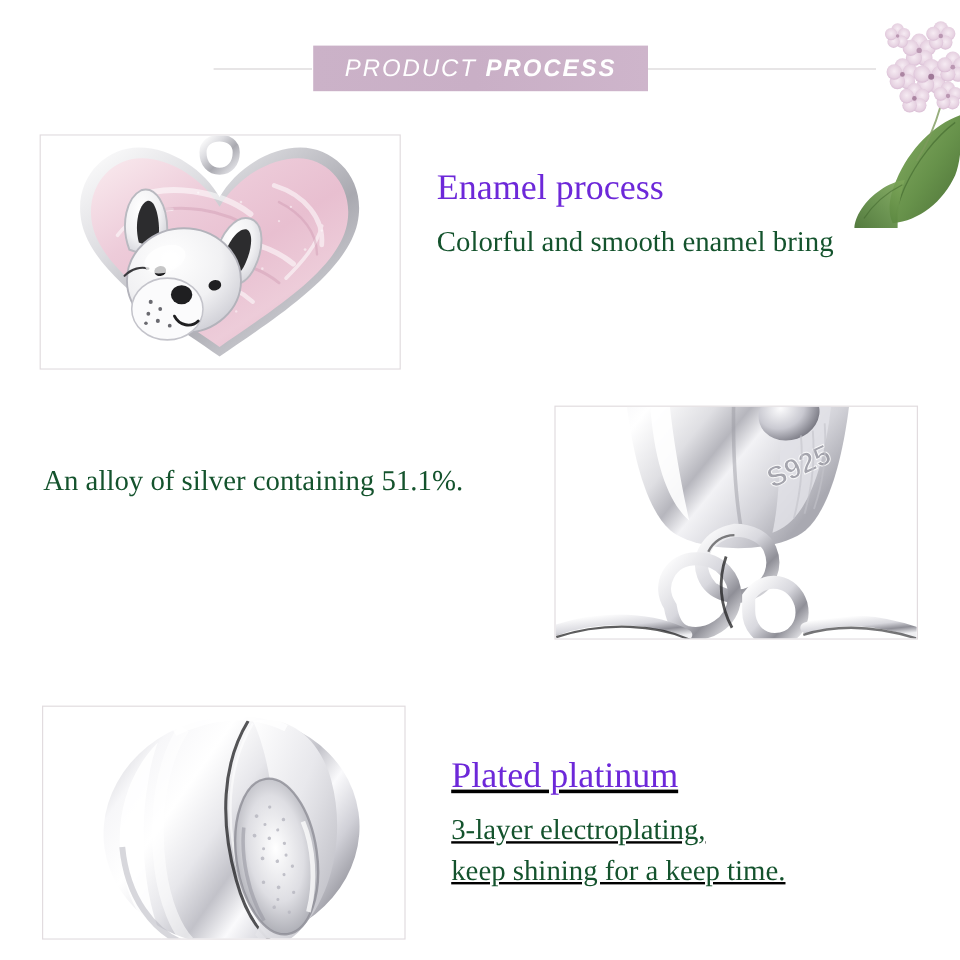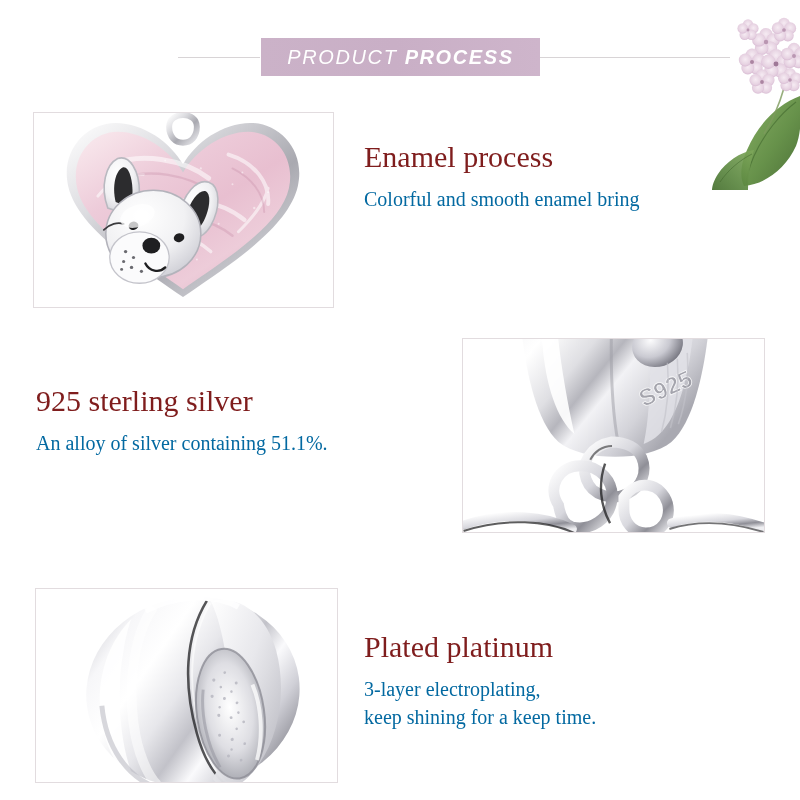--- a/index.html
+++ b/index.html
@@ -76,33 +76,33 @@
   }
   .photo-1 { left: 33px;  top: 112px; width: 301px; height: 196px; }
   .photo-2 { left: 462px; top: 338px; width: 303px; height: 195px; }
   .photo-3 { left: 35px;  top: 588px; width: 303px; height: 195px; }
   .photo svg { display: block; width: 100%; height: 100%; }
 
   
   .txt { position: absolute; }
   .txt-1 { left: 364px; top: 140px; width: 350px; }
   .txt-2 { left: 36px;  top: 384px; width: 380px; }
-  .txt-3 { left: 364px; top: 630px; width: 360px; }
+  .txt-3 { left: 376px; top: 630px; width: 360px; text-decoration: underline; }
 
   .heading {
-    color: #7f1d1d;
+    color: #6d28d9;
     font-size: 30px;
     line-height: 1.12;
     font-weight: 400;
     margin: 0 0 11px 0;
     white-space: nowrap;
   }
   .body-line {
-    color: #0369a1;
-    font-size: 20px;
+    color: #14532d;
+    font-size: 24px;
     line-height: 1.42;
     margin: 0;
     white-space: nowrap;
   }
 </style>
 </head>
 <body>
 
 <div class="header-band">
   <div class="rule rule-left"></div>
@@ -381,21 +381,20 @@
     <path d="M143 126 C136 146 138 168 148 186" stroke="#1d1d1f" stroke-width="2.4" fill="none" opacity="0.75"></path>
 
     <path d="M0 188 C40 174 84 178 110 192" stroke="url(#ringG)" stroke-width="9" fill="none" stroke-linecap="round"></path>
     <path d="M0 194 C42 180 86 184 112 196" stroke="#18181a" stroke-width="2" fill="none" opacity="0.7"></path>
     <path d="M210 186 C240 176 274 180 303 190" stroke="url(#ringG)" stroke-width="9" fill="none" stroke-linecap="round"></path>
     <path d="M208 192 C240 182 274 186 303 195" stroke="#18181a" stroke-width="2" fill="none" opacity="0.6"></path>
   </svg>
 </div>
 
 <div class="txt txt-2">
-  <p class="heading">925 sterling silver</p>
   <p class="body-line">An alloy of silver containing 51.1%.</p>
 </div>
 
 <div class="photo photo-3">
   <svg viewBox="0 0 303 195" xmlns="http://www.w3.org/2000/svg">
     <defs>
       <linearGradient id="beadG" x1="8%" y1="10%" x2="92%" y2="80%">
         <stop offset="0%" stop-color="#d7d7dc"></stop>
         <stop offset="12%" stop-color="#f7f7f9"></stop>
         <stop offset="30%" stop-color="#ffffff"></stop>

